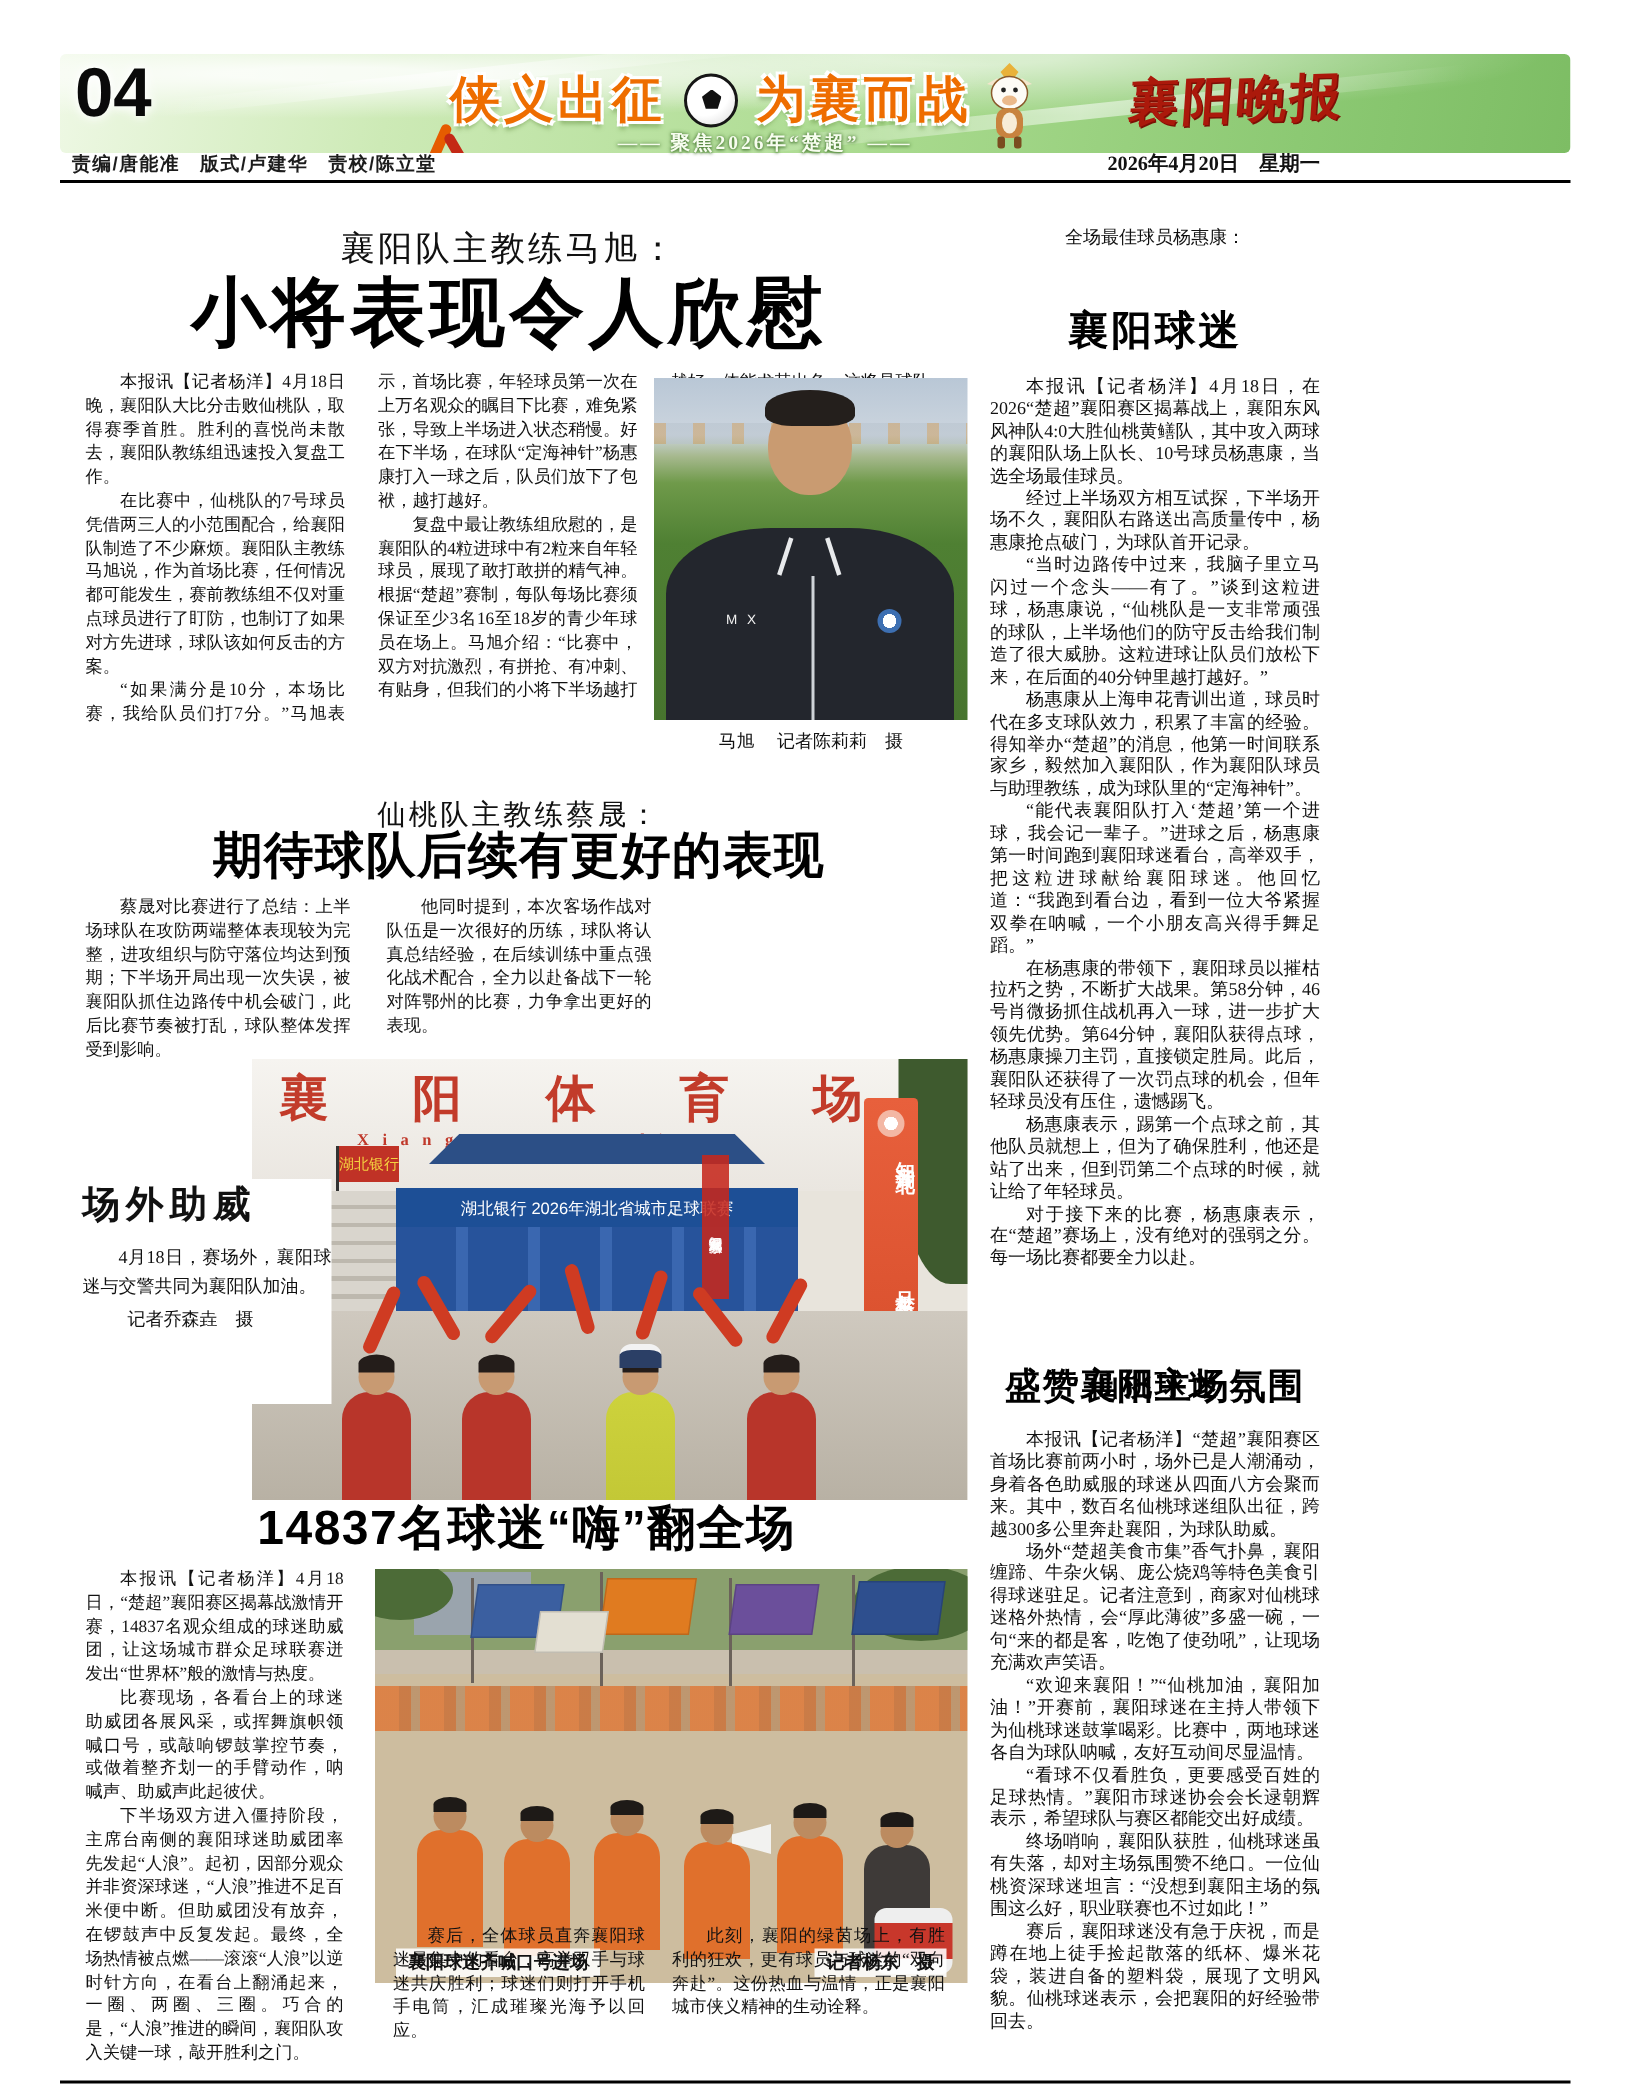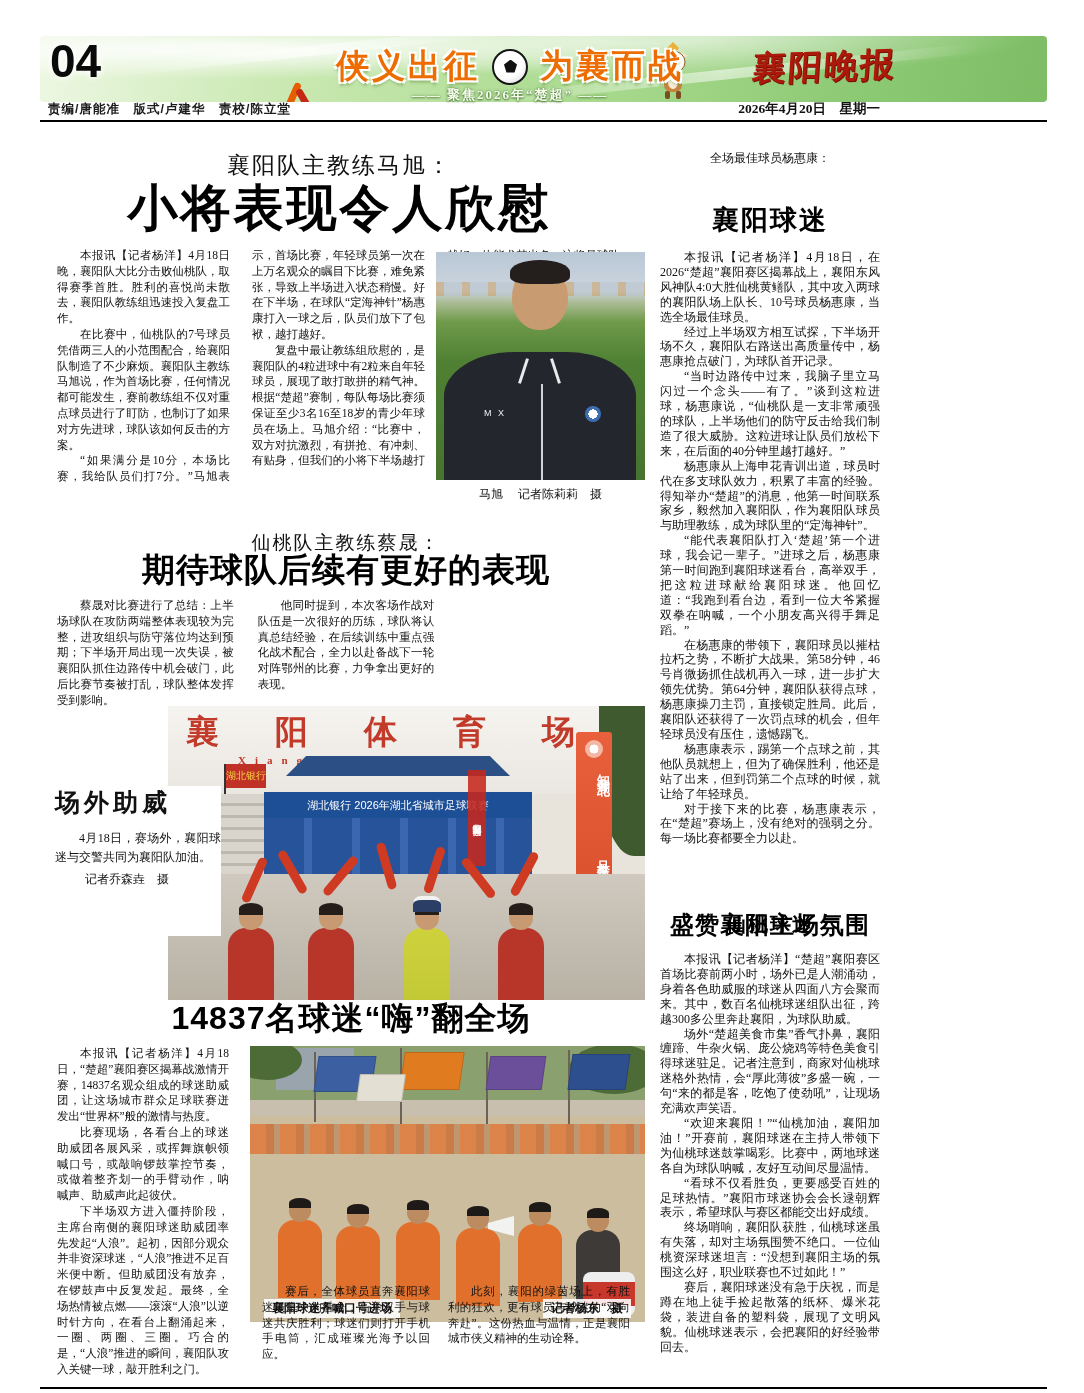--- a/index.html
+++ b/index.html
@@ -10,21 +10,21 @@
   .banner{left:40px;top:36px;width:1007px;height:66px;
     background:
       radial-gradient(ellipse at 18% 20%, rgba(255,255,255,.85) 0 6%, rgba(255,255,255,0) 40%),
       radial-gradient(ellipse at 60% 0%, rgba(255,255,255,.6) 0 8%, rgba(255,255,255,0) 45%),
       linear-gradient(100deg,#eef8e4 0%,#cdeab6 22%,#a9da8e 55%,#8cc973 82%,#7dbd64 100%);
     border-radius:4px;overflow:hidden;}
   .banner-streak{position:absolute;background:linear-gradient(90deg,rgba(255,255,255,0),rgba(255,255,255,.55),rgba(255,255,255,0));
     height:10px;width:420px;transform:rotate(-6deg);}
   .pagenum{left:50px;top:38px;font-family:"Liberation Sans",sans-serif;font-size:46px;font-weight:900;color:#0a0a0a;
     text-shadow:0 0 6px #fff,0 0 10px #fff;line-height:1;}
-  .slogan-row{left:300px;top:44px;width:420px;display:flex;align-items:center;gap:12px;justify-content:center;}
+  .slogan-row{left:300px;top:44px;width:420px;display:flex;align-items:center;gap:12px;}
   .slogan{font-family:"Liberation Sans",sans-serif;font-size:33px;font-weight:900;color:#ee6d00;letter-spacing:3px;
     text-shadow:-2px -2px 0 #fff,2px -2px 0 #fff,-2px 2px 0 #fff,2px 2px 0 #fff,0 4px 3px rgba(96,140,60,.55);}
   .ball{width:32px;height:32px;border-radius:50%;border:2px solid #161616;flex:0 0 auto;
     background:radial-gradient(circle at 35% 28%,#ffffff 55%,#d8d8d8);position:relative;}
   .ball:before{content:"";position:absolute;left:10px;top:9px;width:13px;height:13px;background:#111;
     clip-path:polygon(50% 0,100% 38%,81% 100%,19% 100%,0 38%);}
   .subtitle{left:340px;top:86px;width:340px;text-align:center;font-size:13px;font-weight:700;
     color:#f7fdef;letter-spacing:2px;text-shadow:0 1px 2px #4c7d37,0 0 3px #4c7d37;}
   .masthead{left:752px;top:44px;font-size:34px;font-weight:900;color:#ab190b;letter-spacing:2px;
     font-family:"Liberation Serif",serif;transform:rotate(-2deg) skewX(-6deg);

